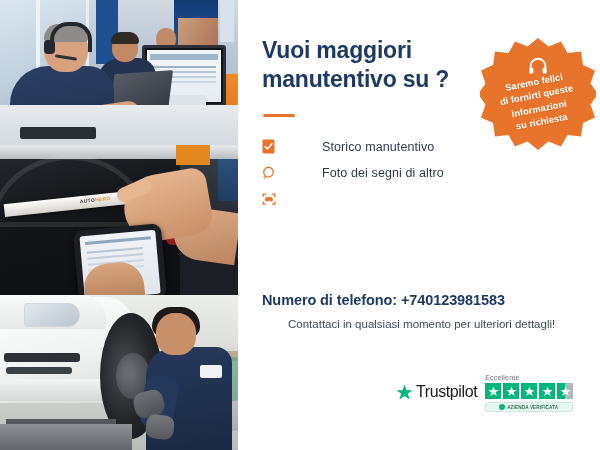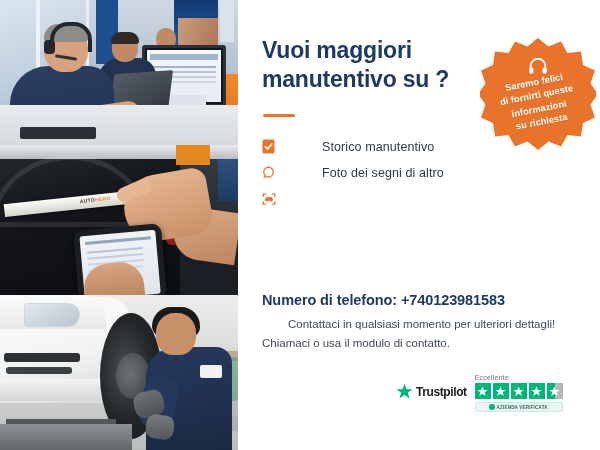--- a/index.html
+++ b/index.html
@@ -486,22 +486,22 @@
     align-items: flex-start;
     gap: 8px;
   }
   .tp-logo {
     display: flex;
     align-items: center;
     gap: 3px;
     margin-top: 9px;
   }
   .tp-wordmark {
-    font-size: 12px;
-    font-weight: 700;
+    font-size: 16px;
+    font-weight: 400;
     color: #1b1b1b;
     letter-spacing: -0.4px;
   }
   .tp-rating { display: flex; flex-direction: column; align-items: center; }
   .tp-excellent {
     font-size: 7px;
     color: #6b6f73;
     letter-spacing: .2px;
     margin-bottom: 2px;
     align-self: flex-start;
@@ -683,21 +683,20 @@
             <circle cx="5.4" cy="10.2" r="0.8" fill="#e8742c" stroke="none"></circle>
             <circle cx="10.6" cy="10.2" r="0.8" fill="#e8742c" stroke="none"></circle>
           </svg>
         </span>
       </div>
 
     </div>
 
     <div class="phone-line">Numero di telefono: +740123981583</div>
     <div class="sub-1">Contattaci in qualsiasi momento per ulteriori dettagli!</div>
-    <div class="sub-2">Chiamaci o usa il modulo di contatto.</div>
 
     <div class="trustpilot">
       <div class="tp-logo">
         <svg width="17" height="17" viewBox="0 0 16 16">
           <path fill="#00b67a" d="M8 0.6 L10 5.9 H15.6 L11.1 9.2 L12.8 14.6 L8 11.3 L3.2 14.6 L4.9 9.2 L0.4 5.9 H6 Z"></path>
         </svg>
         <span class="tp-wordmark">Trustpilot</span>
       </div>
 
       <div class="tp-rating">

